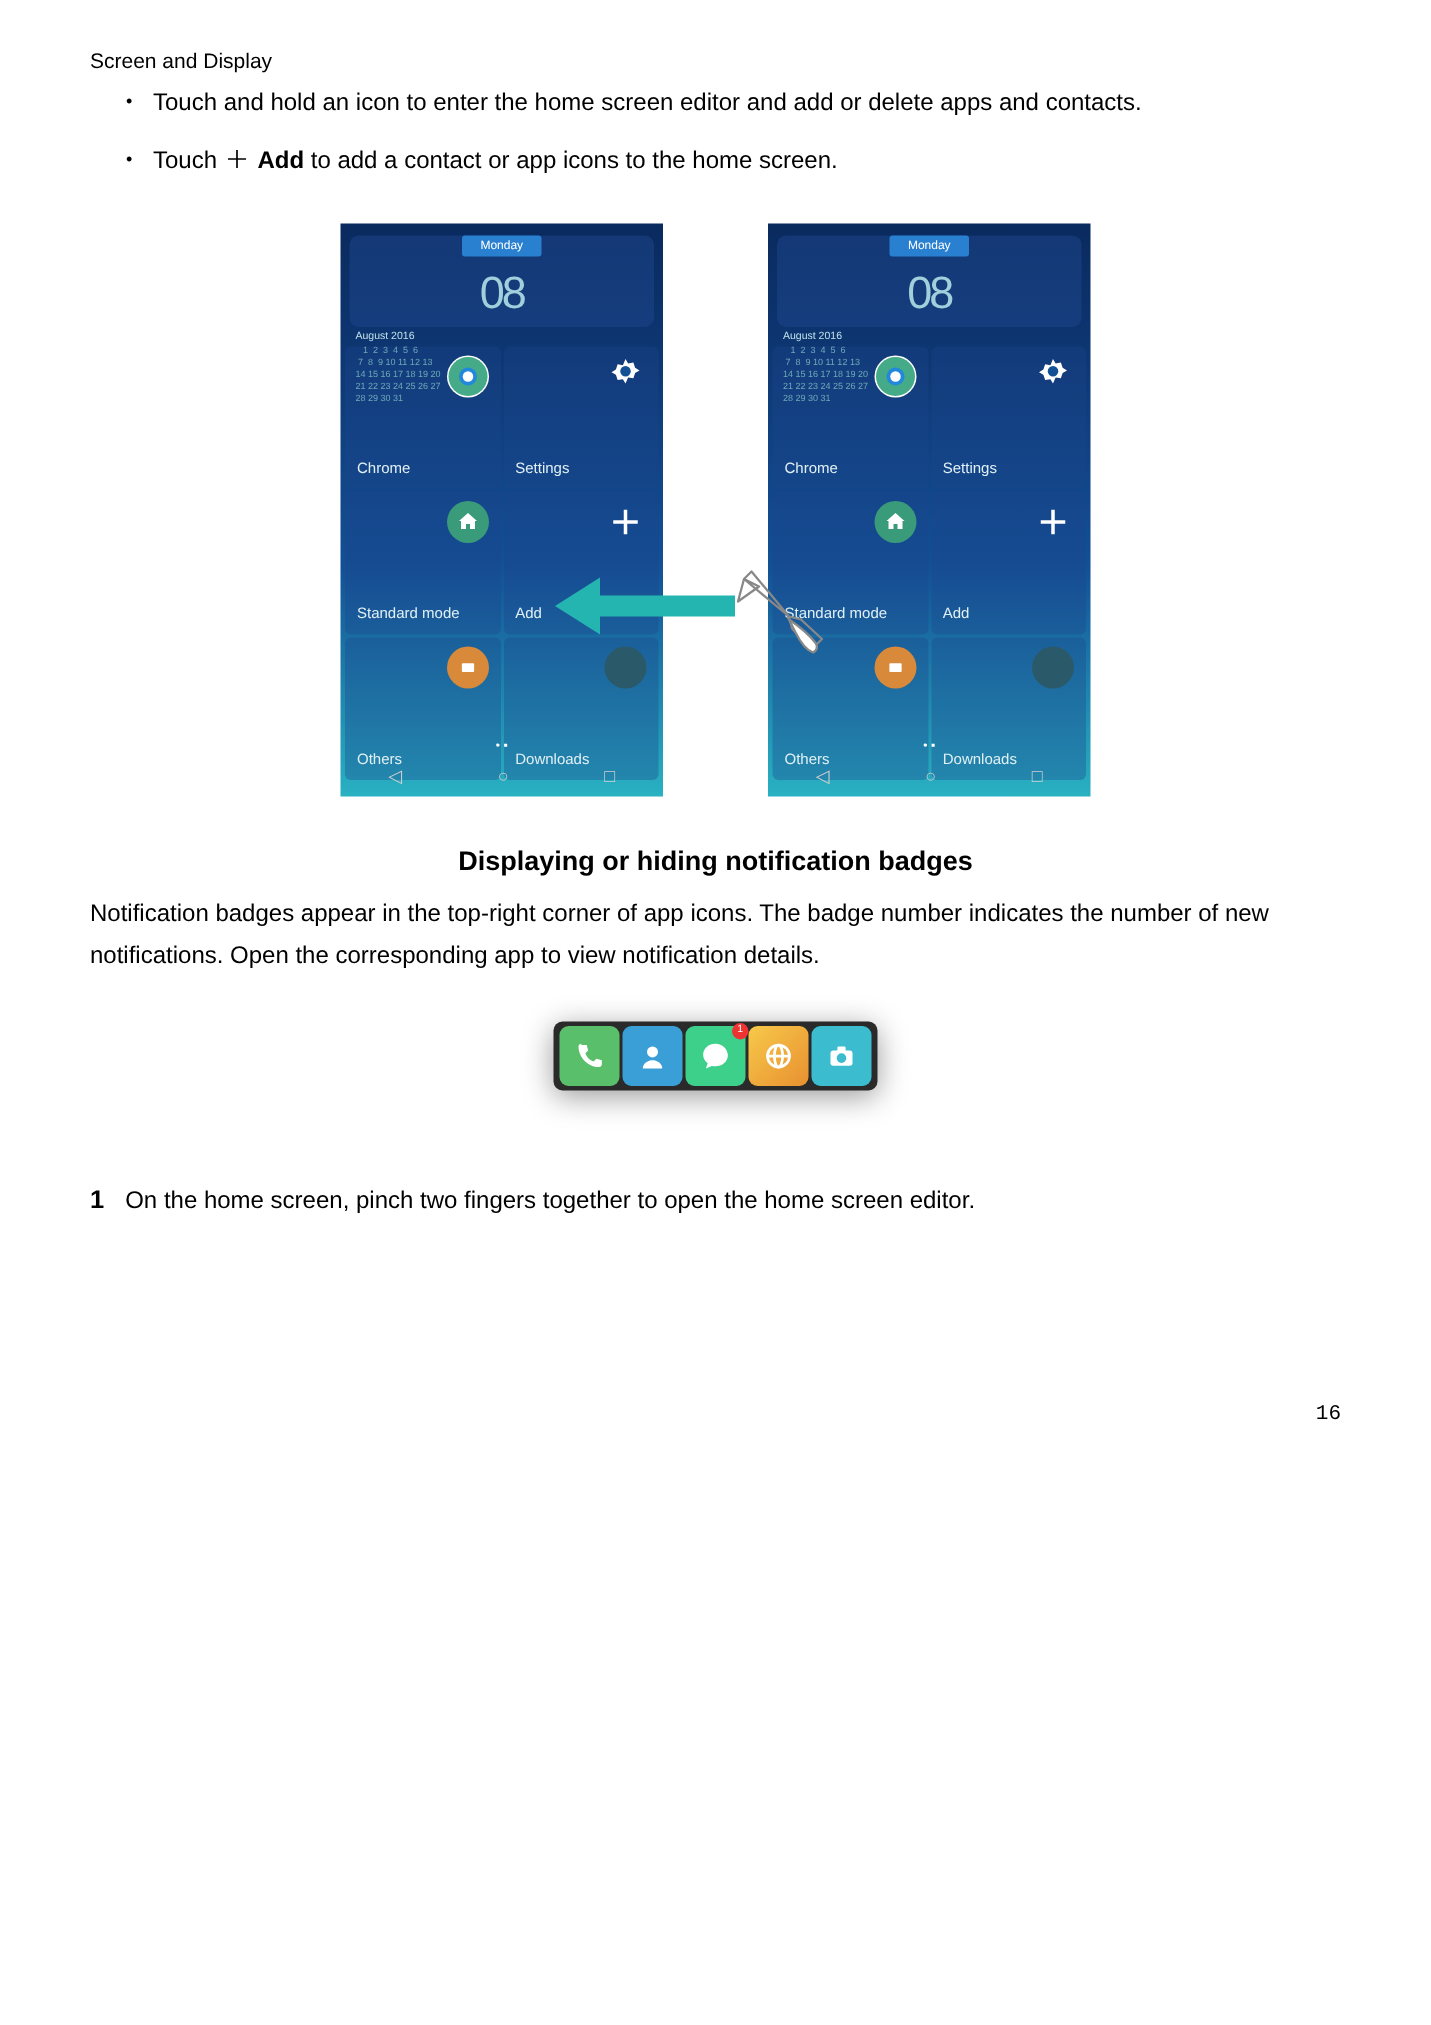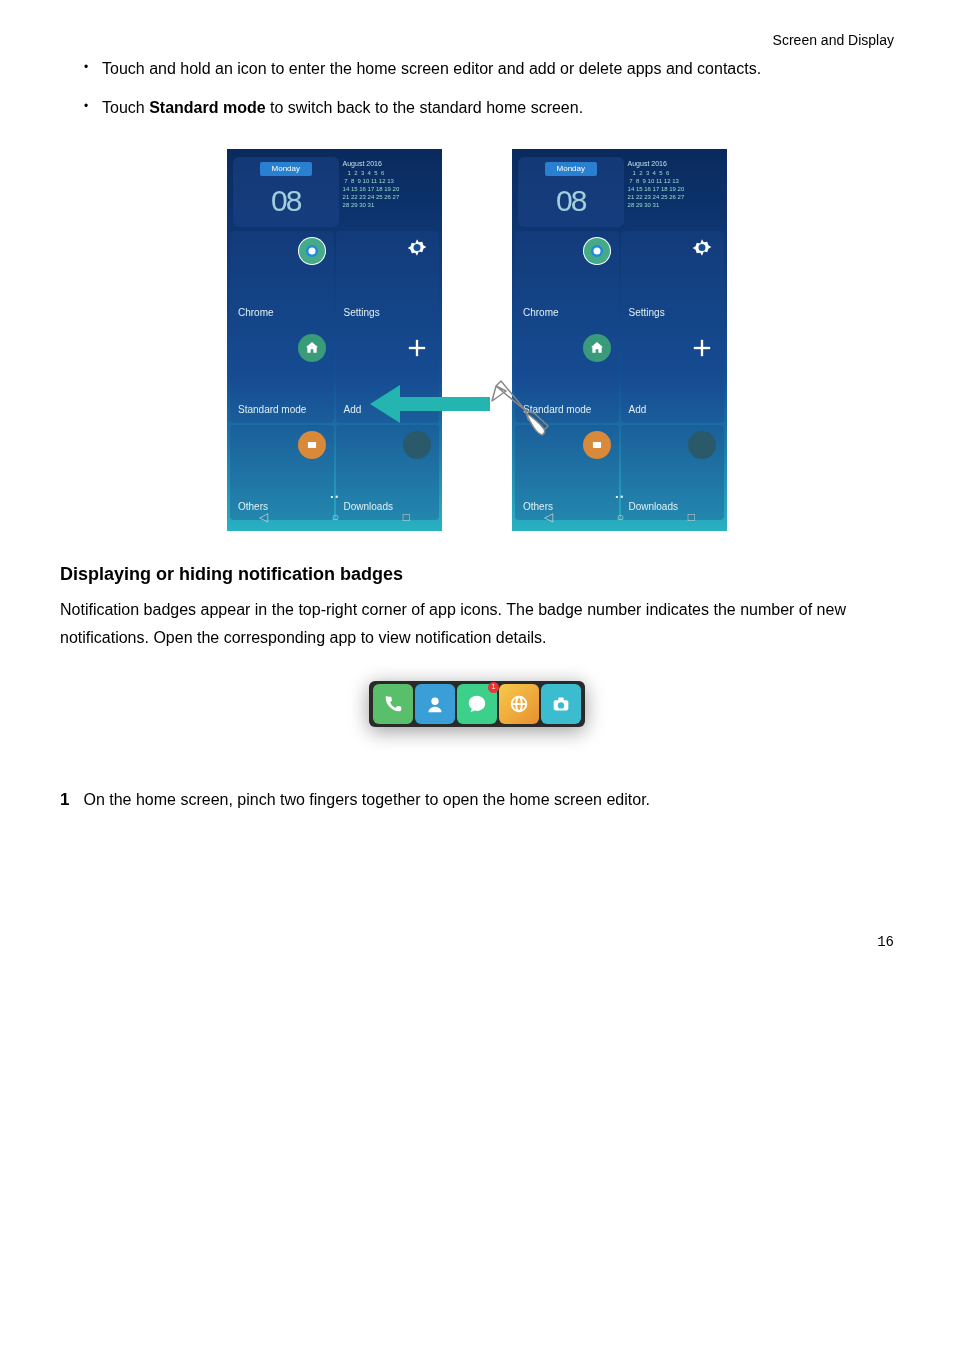--- a/index.html
+++ b/index.html
@@ -6,21 +6,21 @@
       font-family: Arial, Helvetica, sans-serif;
       font-size: 16px;
       line-height: 1.5;
       margin: 0;
       padding: 30px 60px 40px 60px;
       color: #000;
       width: 834px;
       background: #fff;
     }
     .header-right {
-      text-align: right;
+      text-align: left;
       font-size: 14px;
       margin-bottom: 4px;
     }
     ul.bullets {
       list-style: none;
       padding: 0;
       margin: 0 0 28px 24px;
     }
     ul.bullets li {
       position: relative;
@@ -43,20 +43,21 @@
       top: 3px;
     }
     .plus-icon svg {
       width: 100%;
       height: 100%;
     }
     h3.section-title {
       font-size: 18px;
       margin: 24px 0 8px 0;
       font-weight: bold;
+      text-align: center;
     }
     .body-text {
       margin: 0 0 12px 0;
       line-height: 1.7;
     }
     .images-row {
       display: flex;
       justify-content: center;
       gap: 70px;
       margin: 20px 0 30px;
@@ -67,20 +68,21 @@
       height: 382px;
       background: linear-gradient(to bottom, #0a2a5e 0%, #0d3570 20%, #135096 60%, #29b1c2 100%);
       position: relative;
       overflow: hidden;
     }
     .widget-row {
       display: flex;
       height: 70px;
       padding: 8px 6px 0;
       gap: 0;
+      flex-direction: column;
     }
     .widget-date {
       flex: 0 0 52%;
       background: rgba(30,70,140,0.5);
       border-radius: 6px;
       display: flex;
       flex-direction: column;
       align-items: center;
       justify-content: center;
       color: #9cc;
@@ -237,21 +239,28 @@
 </head>
 <body>
 
 <div class="header-right">Screen and Display</div>
 
 <ul class="bullets">
   <li>
     <span>Touch and hold an icon to enter the home screen editor and add or delete apps and contacts.</span>
   </li>
   <li>
-    <span>Touch </span><b>Standard mode</b><span> to switch back to the standard home screen.</span>
+    <span>Touch </span>
+    <span class="plus-icon">
+      <svg viewBox="0 0 24 24">
+          <line x1="12" y1="4" x2="12" y2="20" stroke="#000" stroke-width="1.5"></line>
+          <line x1="4" y1="12" x2="20" y2="12" stroke="#000" stroke-width="1.5"></line>
+        </svg>
+    </span>
+    <b>Add</b><span> to add a contact or app icons to the home screen.</span>
   </li>
 </ul>
 
 <div class="images-row">
 
   <div class="phone-screen">
     <div class="widget-row">
       <div class="widget-date">
         <div class="widget-day">Monday</div>
         <div class="widget-num">08</div>

